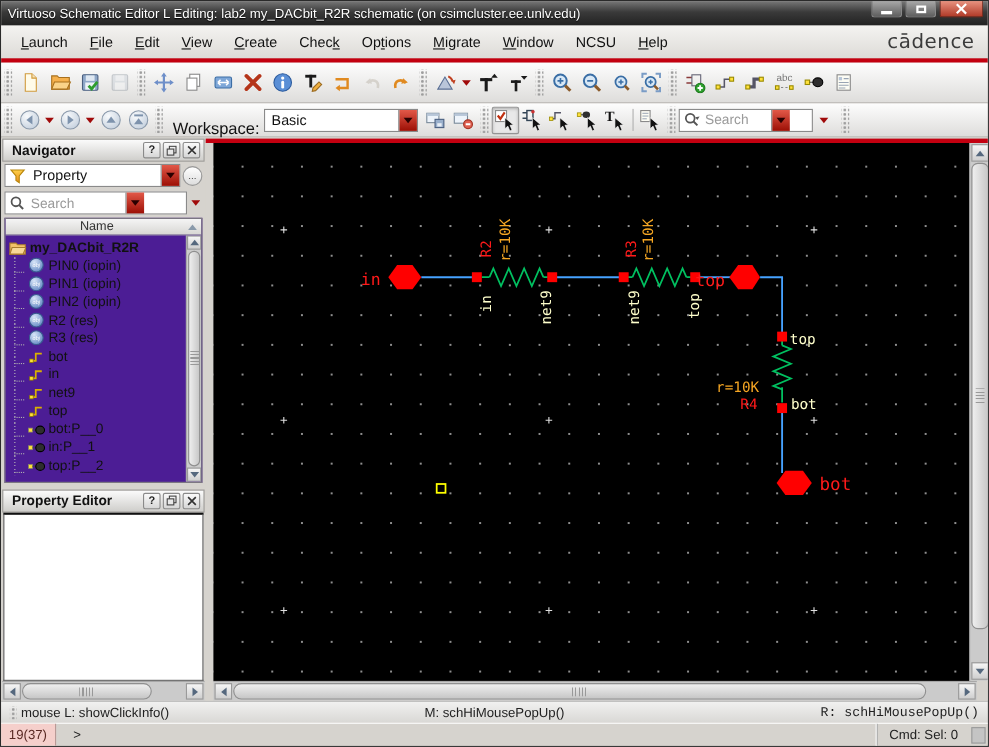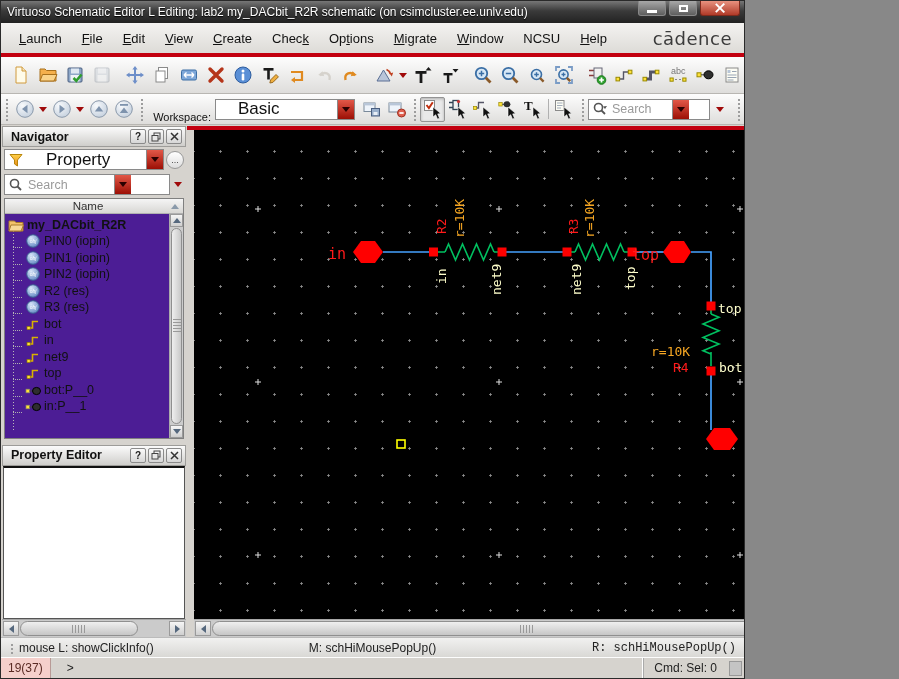--- a/index.html
+++ b/index.html
@@ -1,17 +1,17 @@
 <!DOCTYPE html>
 <html><head>
 <meta charset="utf-8">
 <style>
   * { box-sizing: border-box; }
   body { margin:0; background:#888; font-family:"Liberation Sans",sans-serif; }
-  .win { width:745px; height:679px; position:relative; background:#d6d3ce; overflow:hidden; border:1px solid #2a2a2a; }
+  .win { width:899px; height:679px; position:relative; background:#d6d3ce; overflow:hidden; border:1px solid #2a2a2a; }
 
   
   .titlebar { height:22px; background:linear-gradient(#777 0%,#3a3a3a 45%,#222 100%); color:#fff; font-size:12px; display:flex; align-items:center; padding-left:6px; position:relative; }
   .titlebar .ttext { text-shadow:0 1px 1px #000; white-space:nowrap; }
   .winbtns { position:absolute; right:4px; top:0; display:flex; }
   .winbtn { width:28px; height:15px; margin-left:3px; border:1px solid #888; border-top:none; border-radius:0 0 3px 3px; background:linear-gradient(#a8a8a8,#5e5e5e); display:flex; align-items:center; justify-content:center; }
   .winbtn.close { width:40px; background:linear-gradient(#e8927f,#b03a28); border-color:#7e2a1c; }
   .glyph-min { width:10px; height:3px; background:#fff; margin-top:6px; }
   .glyph-max { width:9px; height:7px; border:2px solid #fff; }
   .glyph-x { position:relative; width:10px; height:10px; }
@@ -28,26 +28,26 @@
   
   .toolbar { display:flex; align-items:center; background:linear-gradient(#fdfdfd,#dedddb); border-bottom:1px solid #b8b6b2; }
   .tb1 { height:37px; } .tb2 { height:31px; }
   .grip { width:7px; height:24px; margin:0 3px; background-image:radial-gradient(#9d9d9d 1px,transparent 1.4px); background-size:4px 4px; background-position:1px 1px; }
   .tbtn { width:27px; height:27px; display:flex; align-items:center; justify-content:center; border:1px solid transparent; border-radius:2px; flex:none; position:relative; }
   .tb2 .tbtn { width:25px; height:25px; }
   .tbtn.pressed { background:#e9e9e9; border-color:#949494; box-shadow:inset 0 1px 3px rgba(0,0,0,.25); }
   .tbtn.disabled { opacity:.45; }
   .caret-red { width:0; height:0; border-left:4px solid transparent; border-right:4px solid transparent; border-top:5px solid #a00a0a; margin:0 2px; flex:none; }
   .combo { display:flex; height:21px; border:1px solid #8a8a8a; background:#fff; align-items:center; flex:none; }
-  .combo .cval { padding:0 22px; font-size:17px; color:#111; flex:1; }
+  .combo .cval { padding:0 6px; font-size:13px; color:#111; flex:1; }
   .combo .cbtn { width:17px; height:100%; background:linear-gradient(#e25848,#9c0f05); border-left:1px solid #8a8a8a; display:flex; align-items:center; justify-content:center; }
   .combo .cbtn i { width:0; height:0; border-left:4px solid transparent; border-right:4px solid transparent; border-top:5px solid #2a0000; }
   .combo input { border:none; outline:none; font-size:12.5px; font-family:"Liberation Sans",sans-serif; width:80px; padding:0 4px; color:#222; background:transparent; }
   .combo input::placeholder { color:#9a9a9a; }
-  .tlabel { font-size:11px; color:#111; margin:16px 4px 0 6px; white-space:nowrap; }
+  .tlabel { font-size:15px; color:#111; margin:16px 4px 0 6px; white-space:nowrap; }
   .i20 { width:20px; height:20px; display:block; }
   .i16 { width:16px; height:16px; display:block; }
 
   
   .main { height:512px; display:flex; }
   .leftcol { width:186px; flex:none; padding:1px 1px 0 1px; display:flex; flex-direction:column; background:#d6d3ce; }
 
   .panel-title { height:21px; background:linear-gradient(#fbfbfb,#cfcecb); border:1px solid #9d9c99; display:flex; align-items:center; font-weight:bold; font-size:12.5px; padding:0 3px 0 8px; color:#111; }
   .ptb { width:16px; height:15px; margin-left:2px; border:1px solid #8a8a8a; border-radius:2px; background:linear-gradient(#fafafa,#d6d6d6); font-size:10px; display:flex; align-items:center; justify-content:center; color:#222; font-weight:bold; }
   .pt-spacer { flex:1; }
@@ -626,20 +626,31 @@
                   <span class="tick"></span>
                   <span class="ticon">
                     <svg width="16" height="12">
                       <rect x="1" y="4.2" width="3.6" height="3.6" fill="#ffe13a" stroke="#886" stroke-width=".7"></rect>
                       <path d="M4.6 6h3.4" stroke="#444"></path>
                       <ellipse cx="11.5" cy="6" rx="4" ry="3.6" fill="#2e2e2e" stroke="#000"></ellipse>
                     </svg>
                   </span>
                   <span>in:P__1</span>
                 </div>
+                <div class="tree-row">
+                  <span class="tick"></span>
+                  <span class="ticon">
+                    <svg width="16" height="12">
+                      <rect x="1" y="4.2" width="3.6" height="3.6" fill="#ffe13a" stroke="#886" stroke-width=".7"></rect>
+                      <path d="M4.6 6h3.4" stroke="#444"></path>
+                      <ellipse cx="11.5" cy="6" rx="4" ry="3.6" fill="#2e2e2e" stroke="#000"></ellipse>
+                    </svg>
+                  </span>
+                  <span>top:P__2</span>
+                </div>
               </div>
             <div class="tree-sb">
               <div class="sb-btn" style="height:13px">
                   <span class="tri-up"></span>
                 </div>
               <div class="thumb-v" style="flex:1;margin:1px">
                   <span class="grip-v"></span>
                 </div>
               <div class="sb-btn" style="height:13px">
                   <span class="tri-dn"></span>

